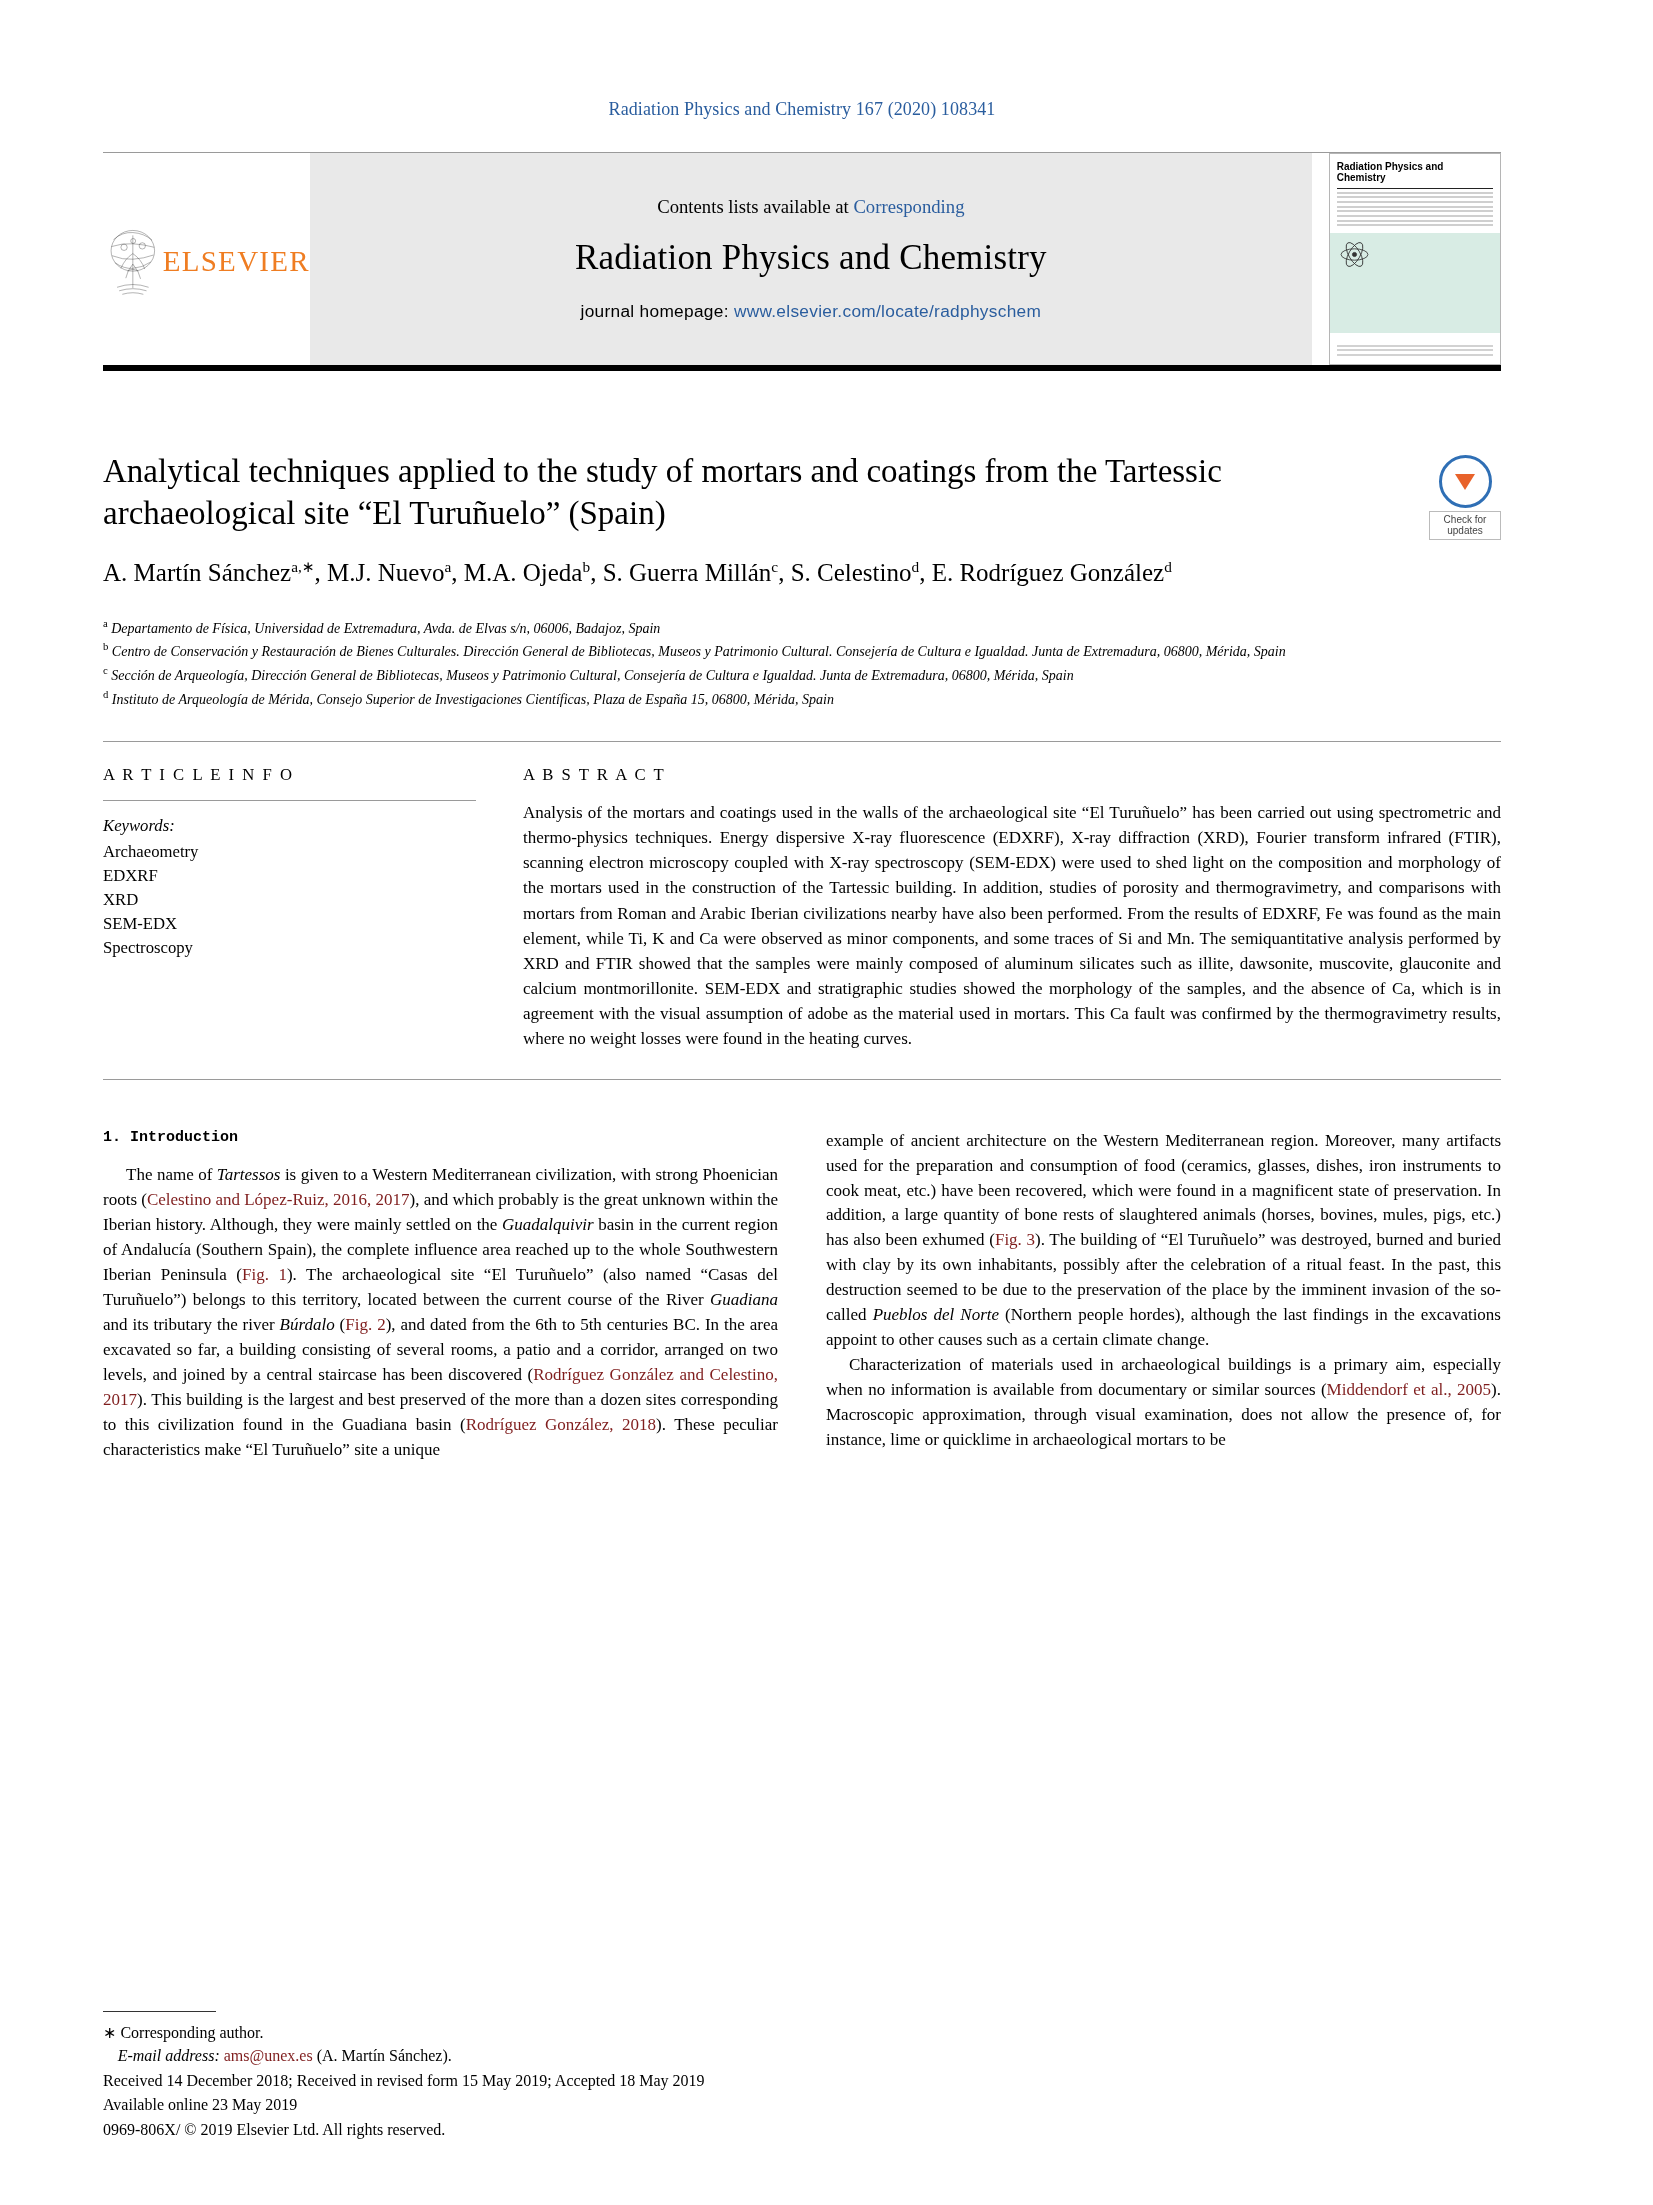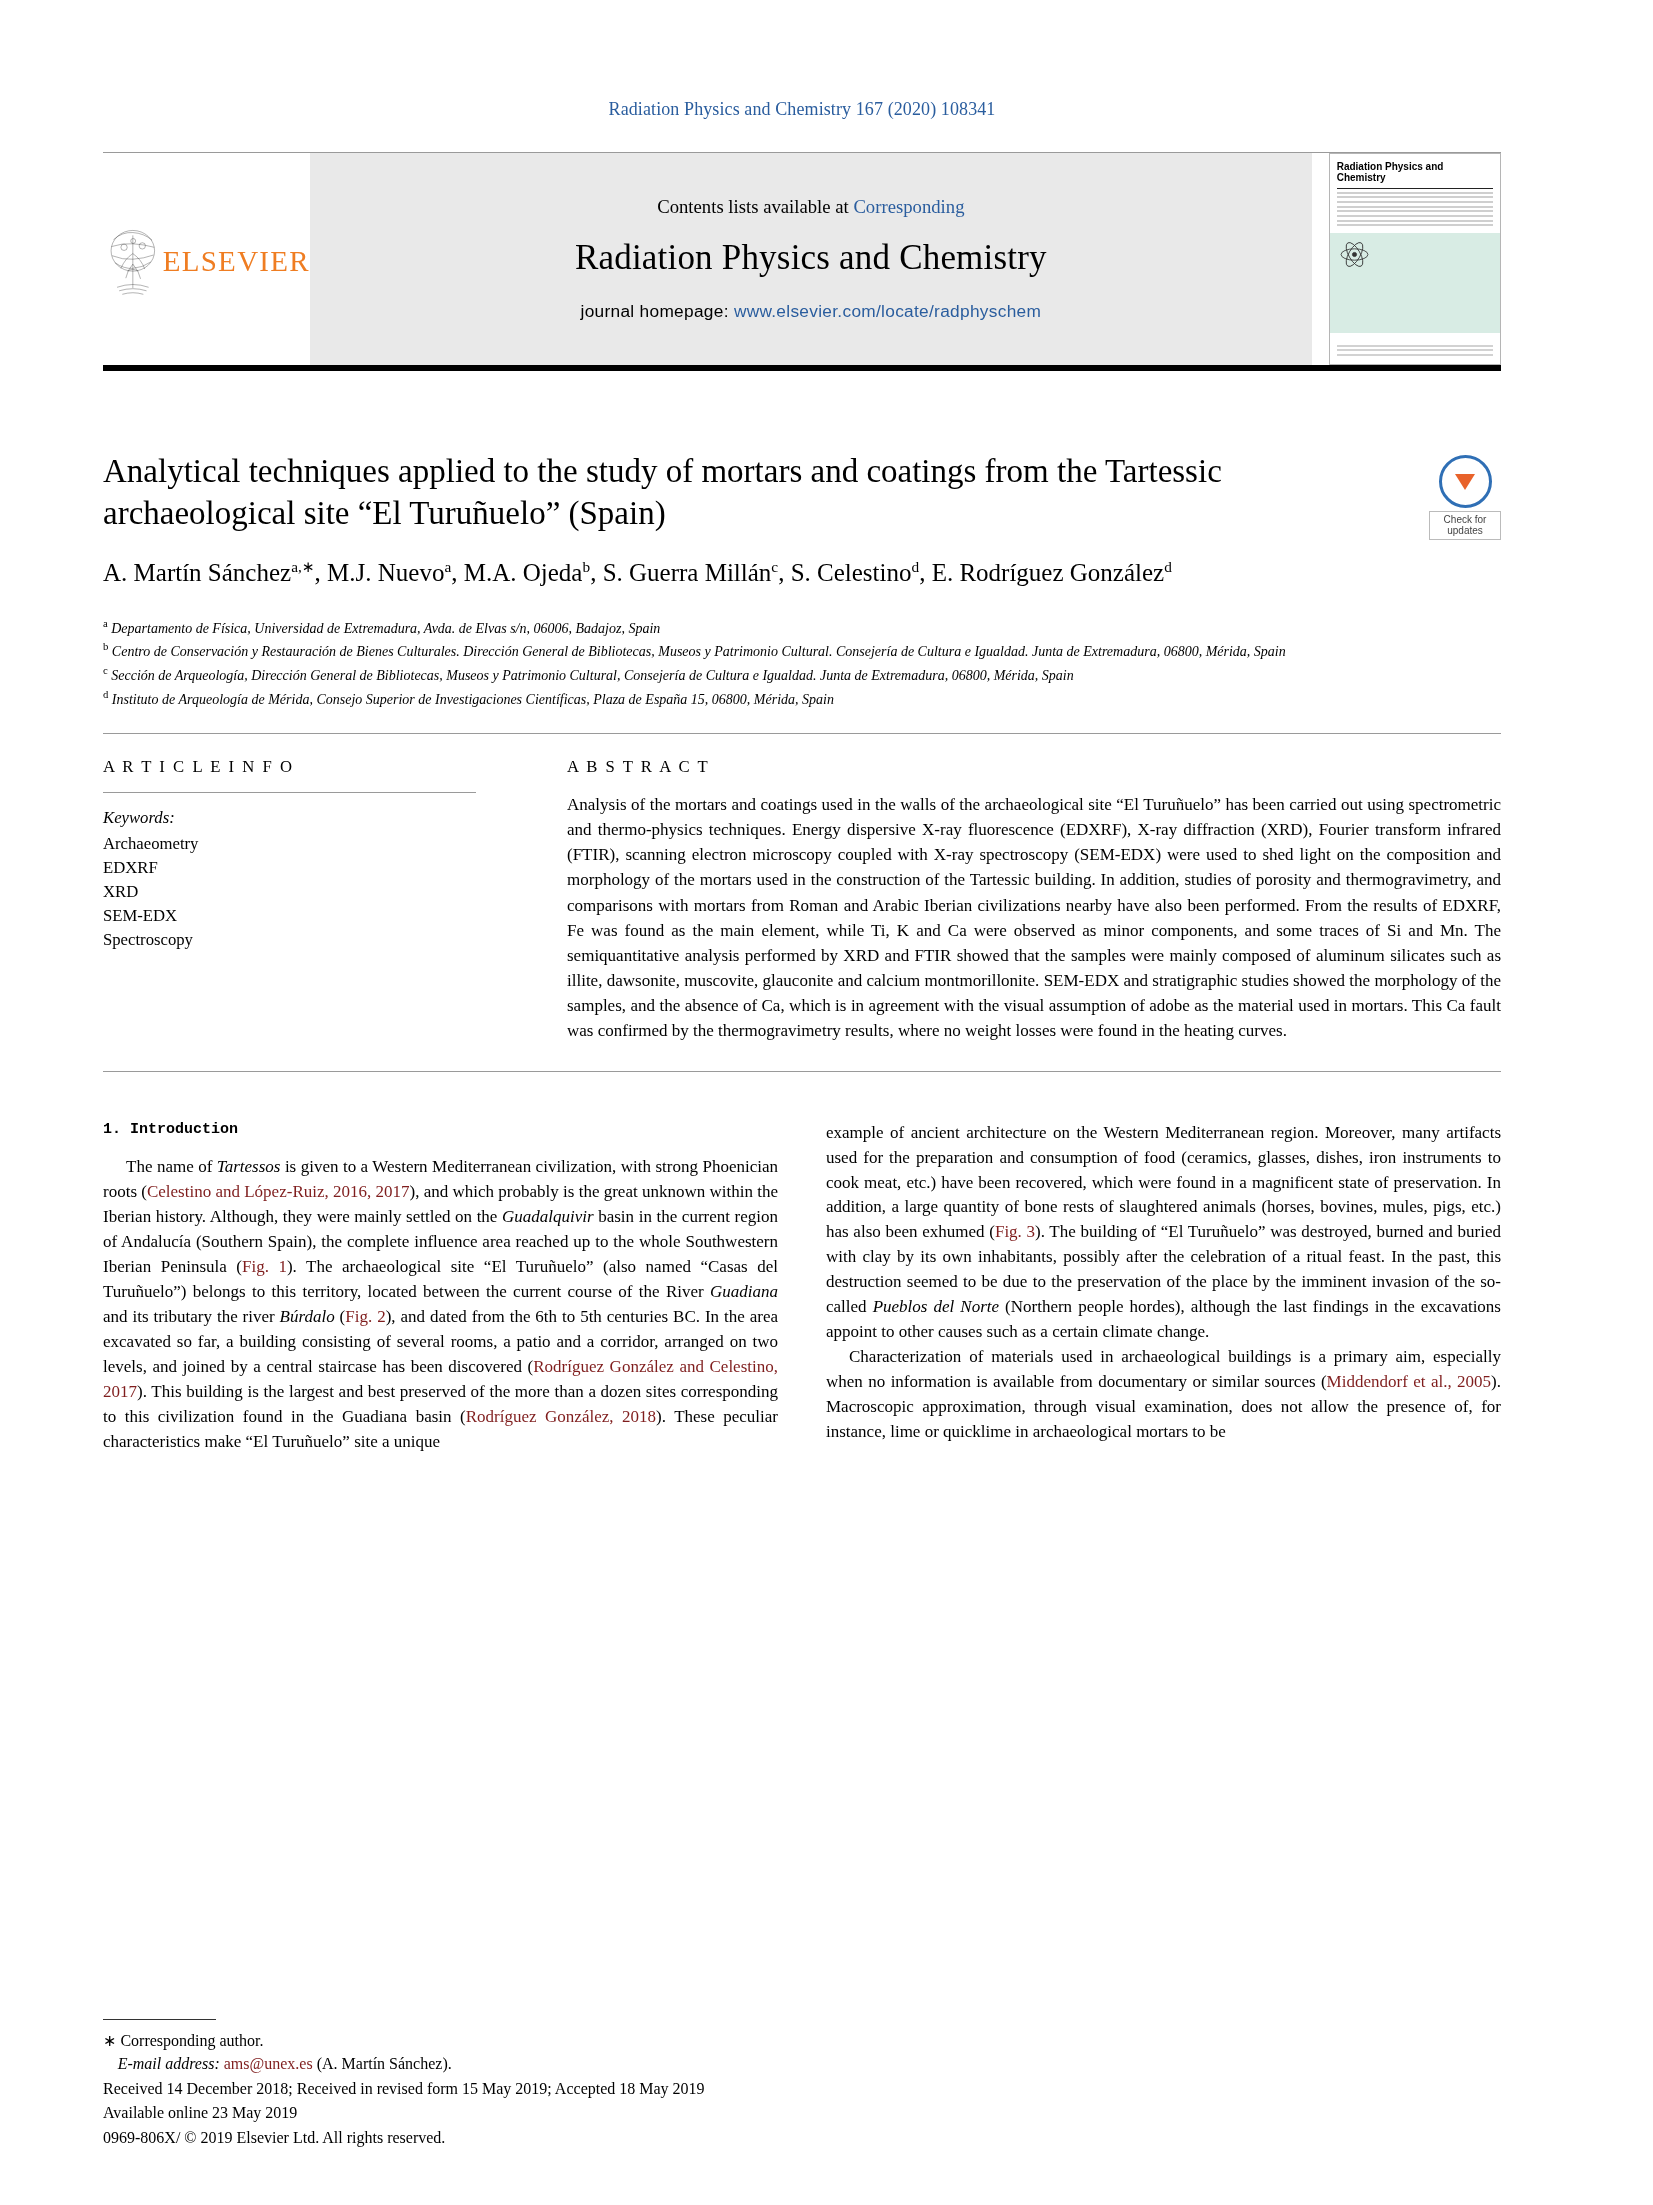--- a/index.html
+++ b/index.html
@@ -182,25 +182,24 @@
     margin-top: 23px;
     font-size: 14px;
     font-style: italic;
     line-height: 1.5;
     font-family: "Liberation Serif", serif;
   }
   .affiliations sup { font-style: normal; font-size: 10.7px; }
 
   
   .info-abstract {
-    margin-top: 24px;
+    margin-top: 32px;
     border-top: 0.7px solid #9a9a9a;
     padding-top: 23px;
     display: flex;
-    gap: 44px;
   }
   .col-info { width: 420px; flex: 0 0 420px; }
   .col-abstract { flex: 1 1 auto; }
   .sec-head {
     font-size: 16.7px;
     letter-spacing: 2px;
     margin-bottom: 14.7px;
     font-family: "Liberation Serif", serif;
   }
   .info-rule { border-top: 0.7px solid #9a9a9a; margin: 13.3px 0 14.7px 0; width: 373px; }
@@ -236,21 +235,21 @@
   }
   .body-col p + p { text-indent: 23px; }
   .indent { text-indent: 23px; }
   a.ref { color: #7f1d1d; text-decoration: none; }
   .it { font-style: italic; }
 
   
   .footer {
     position: absolute;
     left: 103px;
-    bottom: 56px;
+    bottom: 64px;
     width: 733px;
     font-size: 16px;
     line-height: 1.45;
   }
   .footer-rule { width: 113px; border-top: 0.7px solid #333; margin-bottom: 9.3px; }
   .foot-corr { font-size: 16px; }
   .foot-email { font-size: 16px; margin-left: 14.7px; font-family: Liberation Serif, serif; }
   .foot-email .it { font-style: italic; }
   .doi { color: #2a5d9e; margin-top: 13.3px; }
   .foot-line { margin-top: 1.3px; }

